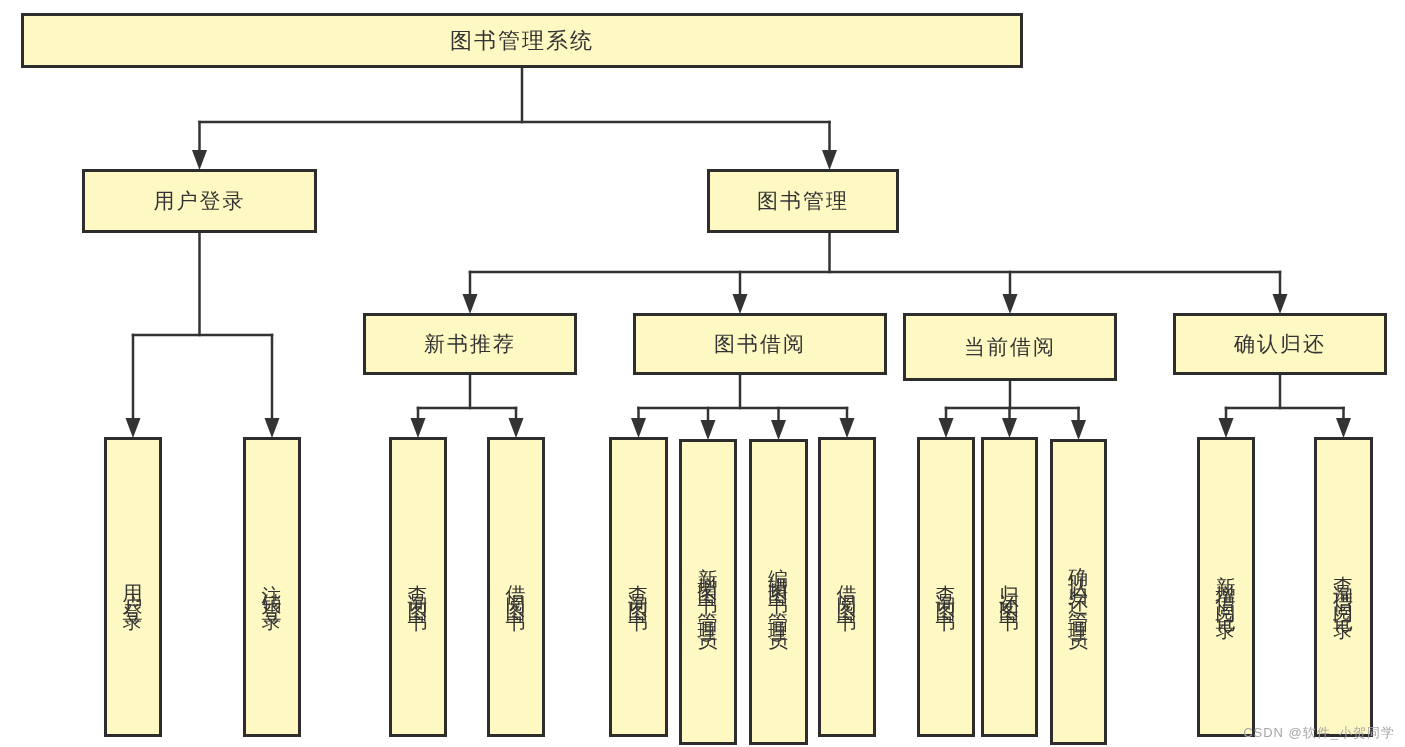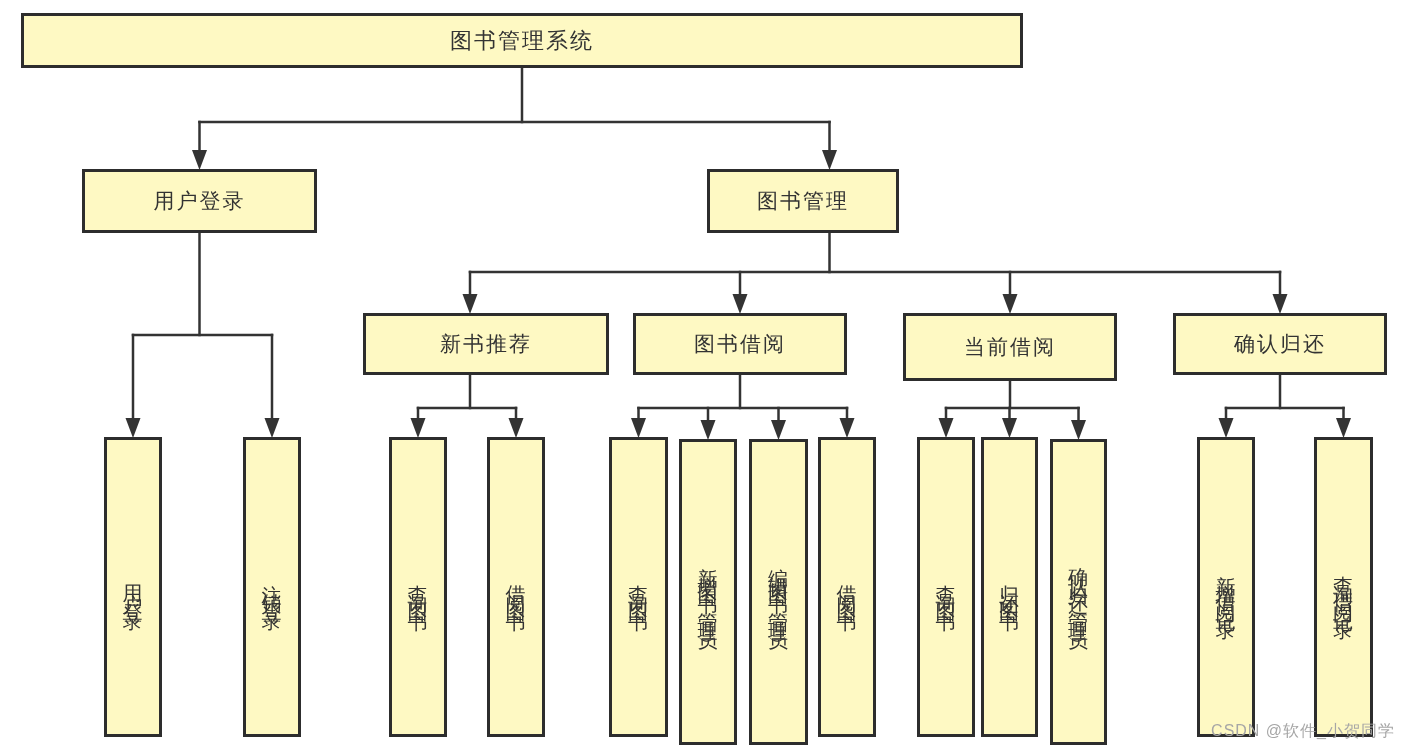--- a/index.html
+++ b/index.html
@@ -31,21 +31,21 @@
   .node.v span{
     writing-mode:vertical-rl;
     font-size:20px;
     letter-spacing:9px;
     line-height:1;
   }
   .watermark{
     position:absolute;
     right:10px;
     bottom:5px;
-    font-size:16px;
+    font-size:13px;
     color:#a6a6a6;
     letter-spacing:1px;
     white-space:nowrap;
     z-index:5;
   }
 </style>
 </head>
 <body>
 
 <div class="canvas">
@@ -106,24 +106,24 @@
   <div id="nodes">
       <div class="node h root" style="left: 21px; top: 13px; width: 1002px; height: 55px;">
         <span>图书管理系统</span>
       </div>
       <div class="node h" style="left: 82px; top: 169px; width: 235px; height: 64px;">
         <span>用户登录</span>
       </div>
       <div class="node h" style="left: 700px; top: 169px; width: 192px; height: 64px; margin-left: 7px;">
         <span>图书管理</span>
       </div>
-      <div class="node h" style="left: 363px; top: 313px; width: 246px; height: 62px;">
+      <div class="node h" style="left: 363px; top: 313px; width: 214px; height: 62px;">
         <span>新书推荐</span>
       </div>
-      <div class="node h" style="left: 633px; top: 313px; width: 214px; height: 62px;">
+      <div class="node h" style="left: 633px; top: 313px; width: 254px; height: 62px;">
         <span>图书借阅</span>
       </div>
       <div class="node h" style="left: 903px; top: 313px; width: 214px; height: 68px;">
         <span>当前借阅</span>
       </div>
       <div class="node h" style="left: 1173px; top: 313px; width: 214px; height: 62px;">
         <span>确认归还</span>
       </div>
       <div class="node v" style="left: 104px; top: 437px; width: 58px; height: 300px;">
         <span>用户登录</span>

